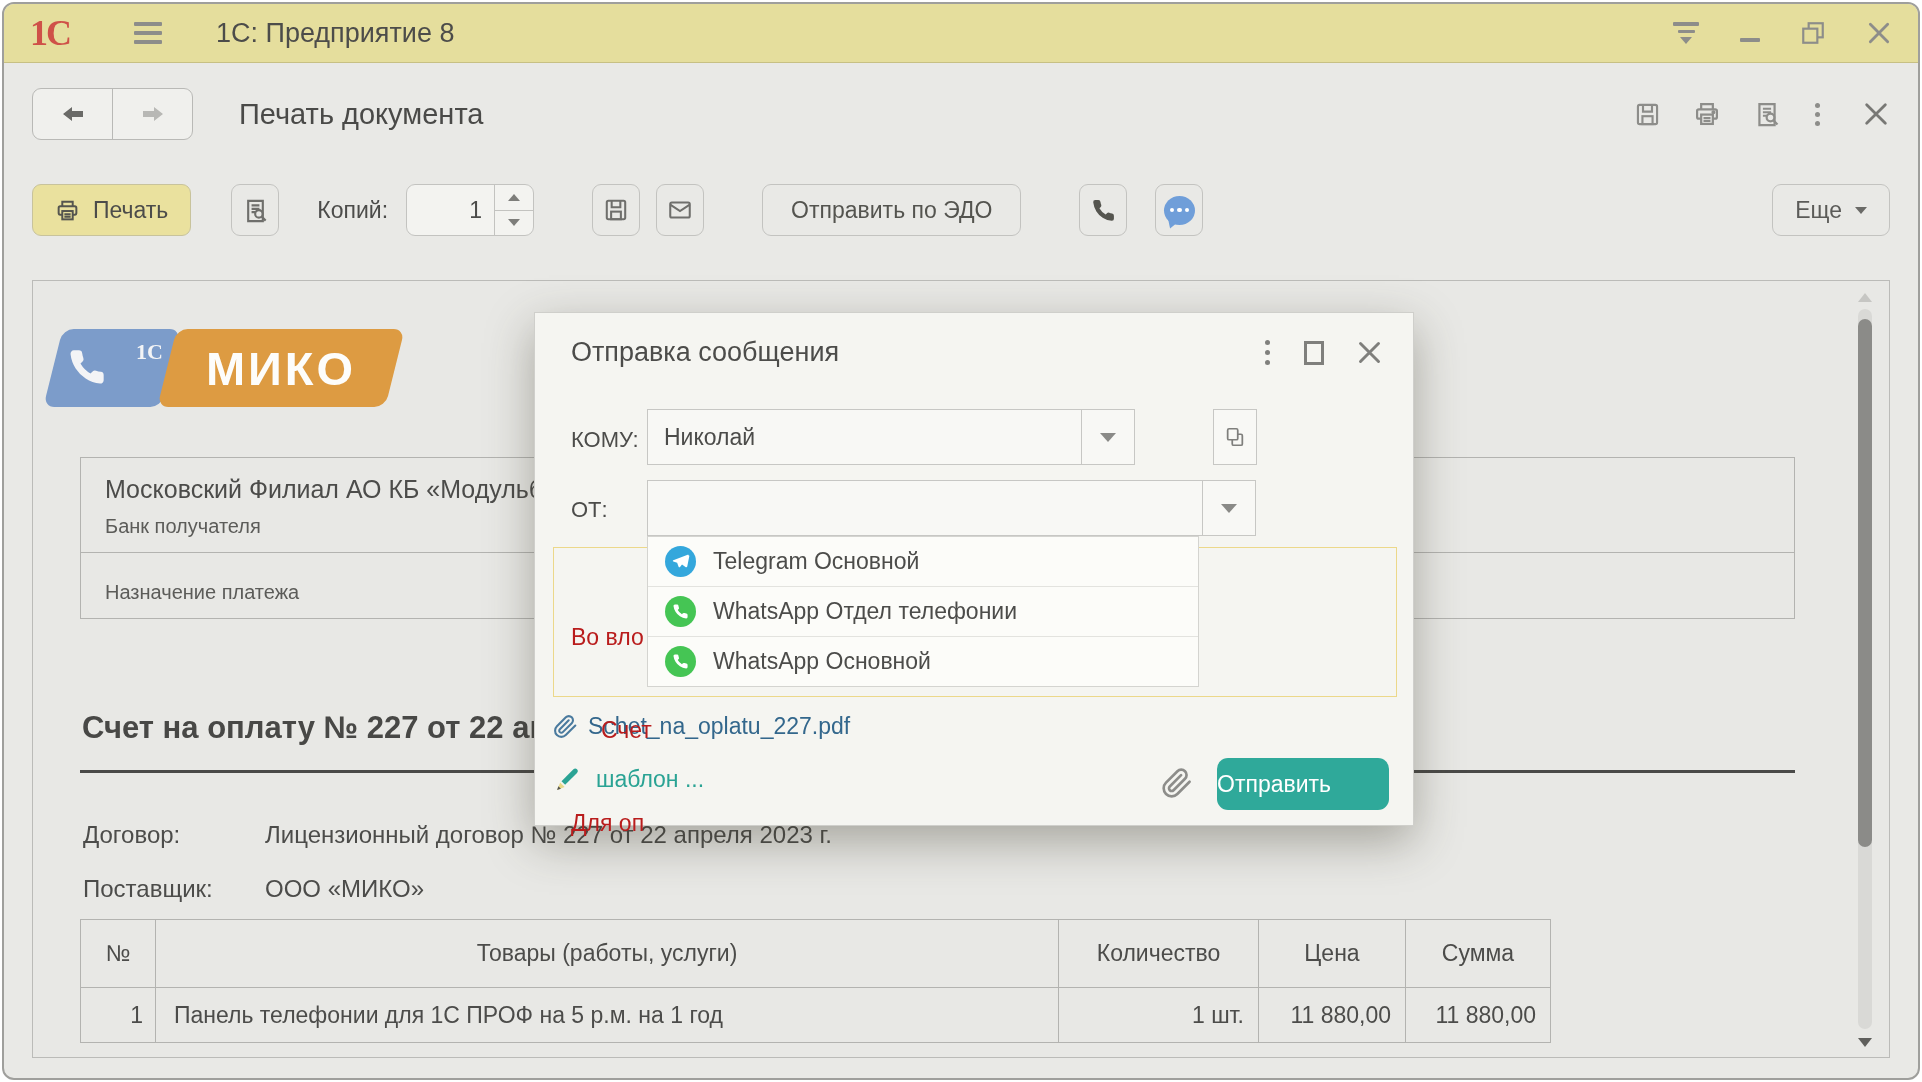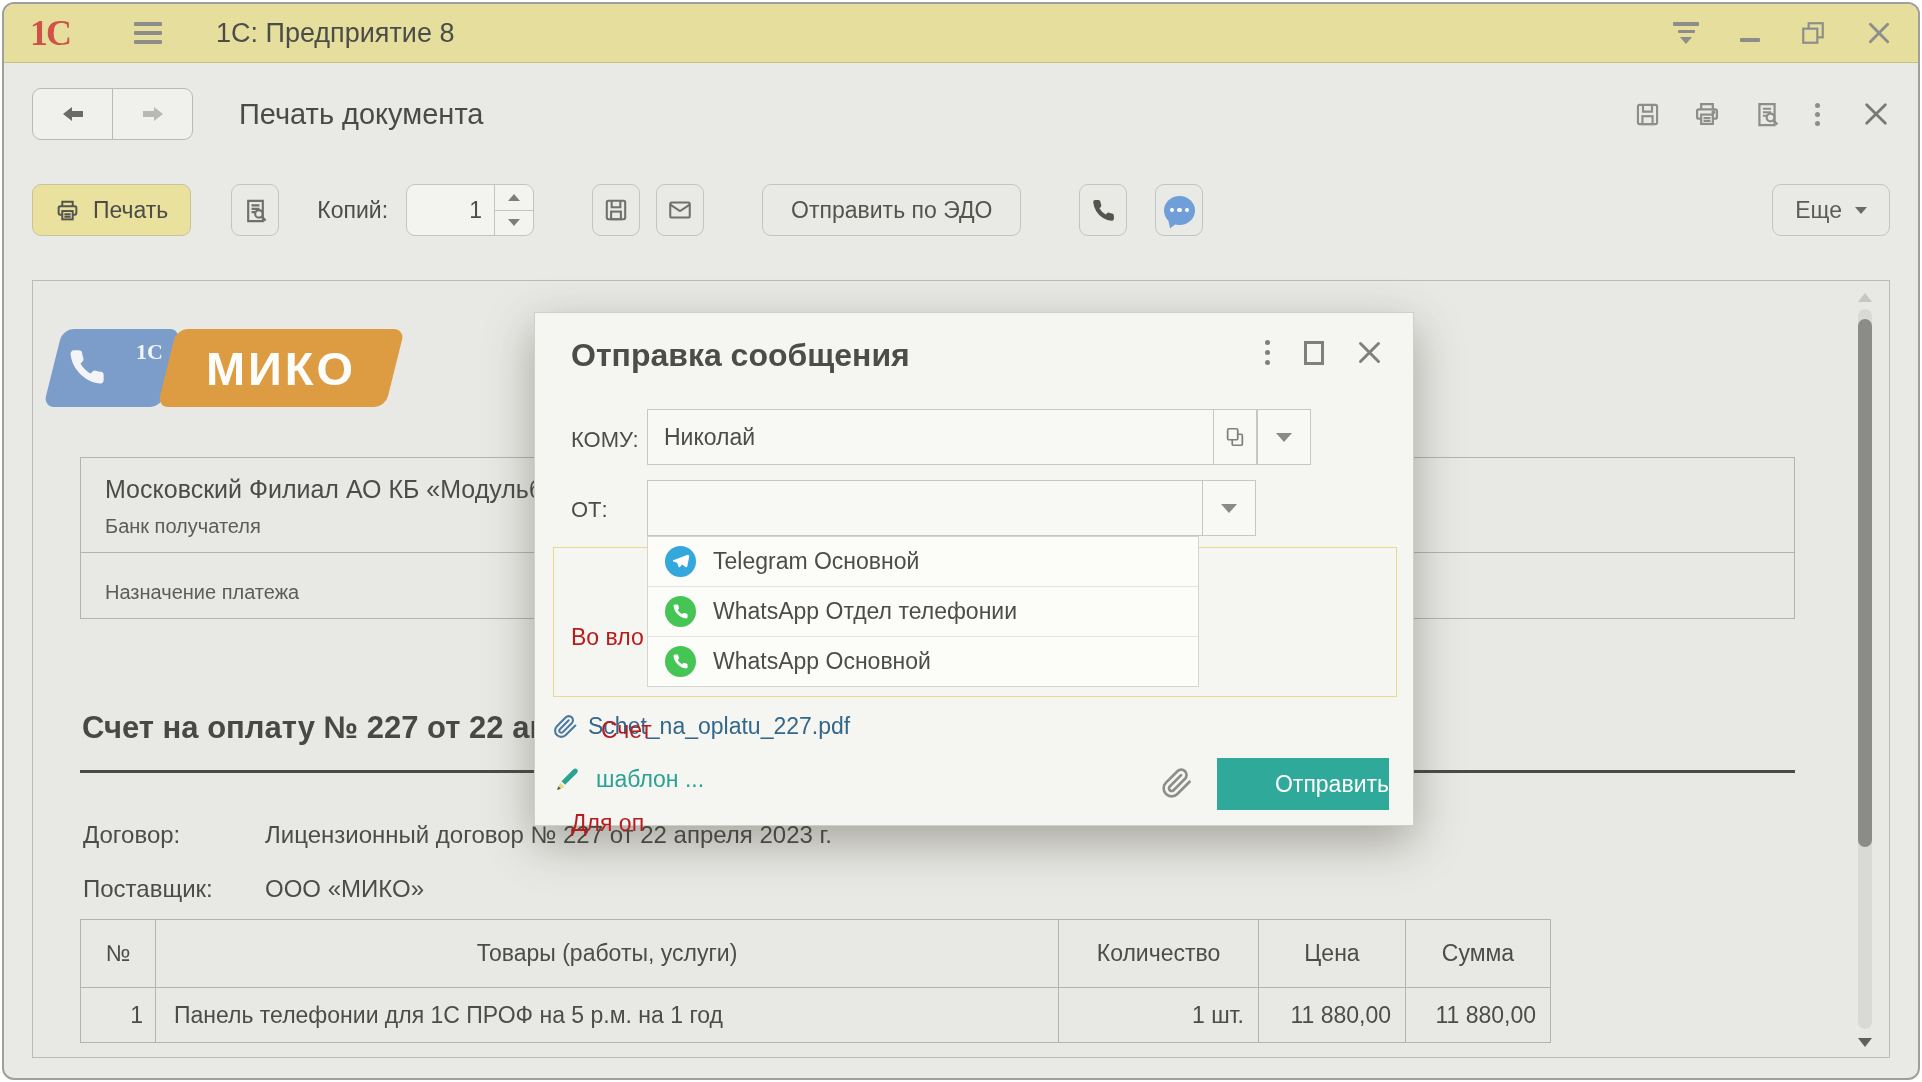--- a/index.html
+++ b/index.html
@@ -101,33 +101,33 @@
   .scroll-track { position:absolute; left:1px; top:18px; bottom:18px; width:14px; background:#d9d9d6; border-radius:8px; }
   .scroll-thumb { position:absolute; left:1px; top:28px; width:14px; height:528px; background:#8b8b88; border-radius:8px; }
   .scroll-up { position:absolute; top:2px; left:1px; width:0; height:0; border-left:7px solid transparent;
                border-right:7px solid transparent; border-bottom:9px solid #c6c6c3; }
   .scroll-dn { position:absolute; bottom:0; left:1px; width:0; height:0; border-left:7px solid transparent;
                border-right:7px solid transparent; border-top:9px solid #5f5f5c; }
 
   
   .dialog { position:absolute; left:530px; top:308px; width:880px; height:514px; background:#f5f5f1;
             border:1px solid #cfcfcb; box-shadow:0 16px 44px rgba(60,58,42,.38); z-index:10; box-sizing:border-box; }
-  .dlg-title { position:absolute; left:36px; top:24px; font-size:32px; color:#4c4c4a;font-weight:bold; }
+  .dlg-title { position:absolute; left:36px; top:24px; font-size:27px; color:#4c4c4a; }
   .dlg-icons { position:absolute; right:30px; top:26px; display:flex; gap:32px; align-items:center; color:#7f7f7c; }
   .dots-v { display:flex; flex-direction:column; gap:5px; align-items:center; padding:0 2px; }
   .dots-v i { width:5px; height:5px; border-radius:50%; background:#7f7f7c; }
   .maxsq { width:20px; height:24px; border:3px solid #7f7f7c; box-sizing:border-box; }
   .dlg-label { position:absolute; left:36px; font-size:22px; color:#4c4c4a; }
   .field { position:absolute; background:#f8f8f5; border:1px solid #c7c7c4; display:flex; box-sizing:border-box; }
   .field input { flex:1; min-width:0; border:none; outline:none; background:transparent;
                  font-size:23px; color:#4c4c4a; padding:0 16px; }
   .field .dd { width:52px; border-left:1px solid #c7c7c4; display:flex; align-items:center; justify-content:center; }
   .dd-tri { width:0; height:0; border-left:8px solid transparent; border-right:8px solid transparent;
             border-top:9px solid #8a8a87; }
-  .to-field { left:112px; top:96px; width:664px; height:56px; }
+  .to-field { left:112px; top:96px; width:488px; height:56px; }
   .copy-btn { position:absolute; left:678px; top:96px; width:44px; height:56px; border:1px solid #c7c7c4;
               background:#f8f8f5; display:flex; align-items:center; justify-content:center; color:#7f7f7c; box-sizing:border-box; }
   .from-field { left:112px; top:167px; width:609px; height:56px; }
 
   .msg { position:absolute; left:18px; top:234px; width:844px; height:150px; border:1.5px solid #ecd88a;
          z-index:1; box-sizing:border-box; }
   .msg-lines { position:absolute; left:17px; top:12px; font-size:23px; color:#b91c1c; line-height:31px; white-space:pre; }
   .msg-lines .indent { padding-left:30px; }
 
   .dropdown { position:absolute; left:112px; top:223px; width:552px; background:#fcfcf9;
@@ -139,21 +139,21 @@
   .badge.wa { background:#45c554; }
 
   .attach-row { position:absolute; left:18px; top:400px; display:flex; align-items:center; gap:10px;
                 font-size:23px; color:#33678c; }
   .attach-row .clip { color:#4a7a9e; display:flex; }
   .tpl-row { position:absolute; left:18px; top:452px; display:flex; align-items:center; gap:15px;
              font-size:23px; color:#2aa394; }
   .clip-btn { position:absolute; left:622px; top:446px; width:40px; height:48px; color:#8d8d8a;
               display:flex; align-items:center; justify-content:center; }
   .send-btn { position:absolute; left:682px; top:445px; width:172px; height:52px; background:#2fa99a;
-              color:#ffffff; border-radius:0; font-size:23px; display:flex; align-items:center; justify-content:flex-end; }
+              color:#ffffff; border-radius:11px; font-size:23px; display:flex; align-items:center; justify-content:flex-start; }
   svg { display:block; }
 </style>
 </head>
 <body>
 
 <div class="stage">
  <div class="window">
 
   <div class="titlebar">
     <span class="logo1c">1С</span>

